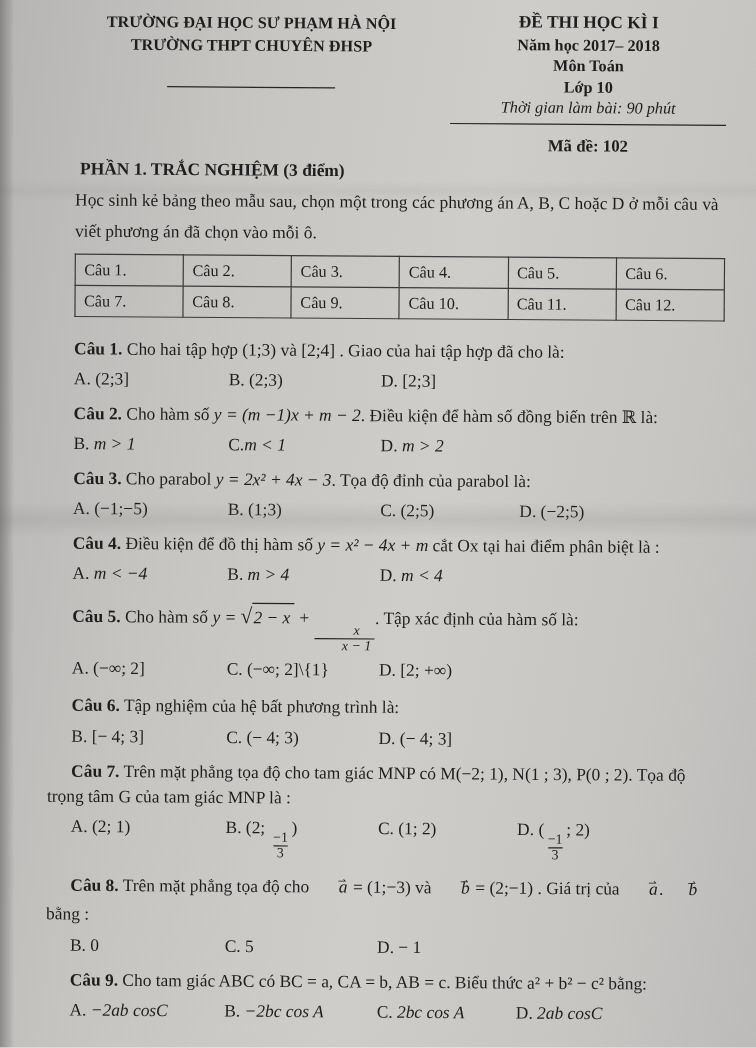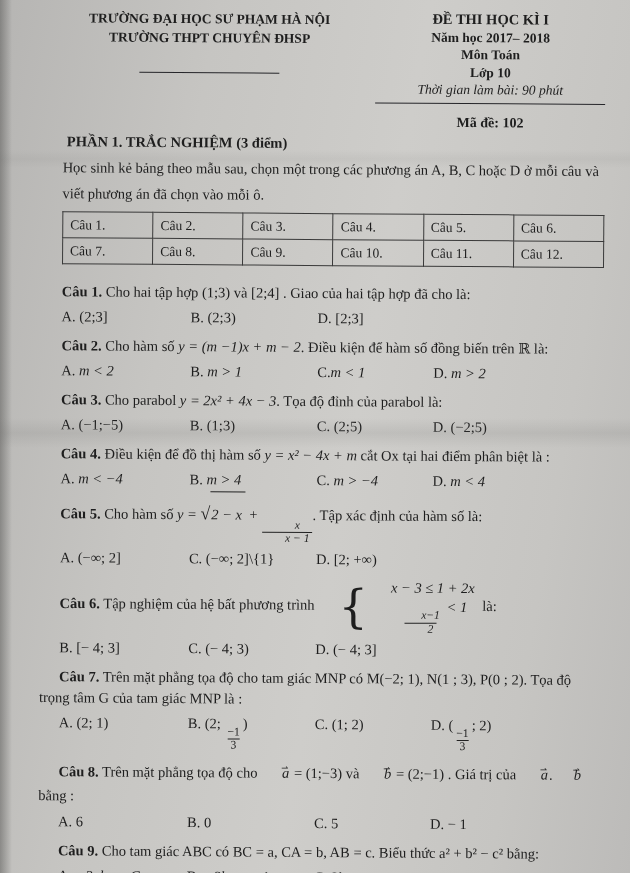--- a/index.html
+++ b/index.html
@@ -47,21 +47,21 @@
   .opt{white-space:nowrap;}
 
   .frac{display:inline-flex;flex-direction:column;align-items:center;
     vertical-align:-0.6em;line-height:1.05;}
   .frac .num{font-size:.8em;padding:0 3px;}
   .frac .den{font-size:.8em;border-top:1.2px solid #222;padding:0 3px;}
   .fr-sm{vertical-align:-0.5em;}
 
   .sqrt{white-space:nowrap;}
   .sqrt::before{content:"√";font-size:1.22em;}
-  .sqb{border-top:1.4px solid #222;padding:14px 3px 0 1px;}
+  .sqb{border-top:1.4px solid #222;padding:4px 3px 0 1px;}
 
   .system{display:inline-flex;align-items:center;vertical-align:middle;margin:0 4px;}
   .system::before{content:"{";font-size:46px;font-weight:400;line-height:.85;
     margin-right:3px;font-family:"DejaVu Serif",serif;}
   .sys-lines{display:inline-flex;flex-direction:column;align-items:center;
     gap:1px;font-size:14.5px;line-height:1.25;}
 
   .vec{font-style:italic;position:relative;display:inline-block;padding:0 1px;}
   .vec::after{content:"⇀";position:absolute;left:.02em;top:-.66em;
     font-size:.58em;font-style:normal;font-family:"DejaVu Sans",sans-serif;}
@@ -121,21 +121,20 @@
     <div class="opts">
       <span class="opt"><span>A.</span> <span>(2;3]</span></span>
       <span class="opt"><span>B.</span> <span>(2;3)</span></span>
       <span class="opt"><span>D.</span> <span>[2;3]</span></span>
     </div>
   </div>
 
   <div class="q">
     <p class="stem"><b class="qlabel">Câu 2.</b> <span>Cho hàm số </span><span class="m">y = (m −1)x + m − 2</span><span>. Điều kiện để hàm số đồng biến trên ℝ là:</span></p>
     <div class="opts">
-      <span class="opt"><span>A.</span> <span class="m">m &lt; 2</span></span>
       <span class="opt"><span>B.</span> <span class="m">m &gt; 1</span></span>
       <span class="opt"><span>C.</span><span class="m">m &lt; 1</span></span>
       <span class="opt"><span>D.</span> <span class="m">m &gt; 2</span></span>
     </div>
   </div>
 
   <div class="q">
     <p class="stem"><b class="qlabel">Câu 3.</b> <span>Cho parabol </span><span class="m">y = 2x² + 4x − 3</span><span>. Tọa độ đỉnh của parabol là:</span></p>
     <div class="opts">
       <span class="opt"><span>A.</span> <span>(−1;−5)</span></span>
@@ -143,47 +142,38 @@
       <span class="opt"><span>C.</span> <span>(2;5)</span></span>
       <span class="opt"><span>D.</span> <span>(−2;5)</span></span>
     </div>
   </div>
 
   <div class="q">
     <p class="stem"><b class="qlabel">Câu 4.</b> <span>Điều kiện để đồ thị hàm số </span><span class="m">y = x² − 4x + m</span><span> cắt Ox tại hai điểm phân biệt là :</span></p>
     <div class="opts">
       <span class="opt"><span>A.</span> <span class="m">m &lt; −4</span></span>
       <span class="opt"><span>B.</span> <span class="m">m &gt; 4</span></span>
-      <span class="opt"><span>C.</span> <span class="m">m &gt; −4</span></span>
       <span class="opt"><span>D.</span> <span class="m">m &lt; 4</span></span>
     </div>
   </div>
 
   <div class="q">
     <p class="stem" style="line-height:30px;"><b class="qlabel">Câu 5.</b> <span>Cho hàm số </span><span class="m">y =</span> <span class="sqrt"><span class="sqb m">2 − x</span></span> <span class="m">+</span> <span class="frac">
           <span class="num m">x</span>
           <span class="den m">x − 1</span>
         </span><span>. Tập xác định của hàm số là:</span></p>
     <div class="opts">
       <span class="opt"><span>A.</span> <span>(−∞; 2]</span></span>
       <span class="opt"><span>C.</span> <span>(−∞; 2]\{1}</span></span>
       <span class="opt"><span>D.</span> <span>[2; +∞)</span></span>
     </div>
   </div>
 
   <div class="q">
-    <p class="stem" style="line-height:24px;"><b class="qlabel">Câu 6.</b> <span>Tập nghiệm của hệ bất phương trình</span><span class="system">
-          <span class="sys-lines">
-            <span class="m">x − 3 ≤ 1 + 2x</span>
-            <span><span class="frac fr-sm">
-                <span class="num m">x−1</span>
-                <span class="den m">2</span>
-              </span> <span class="m">&lt; 1</span></span>
-          </span>
-        </span> <span>là:</span></p>
+    <p class="stem" style="line-height:24px;"><b class="qlabel">Câu 6.</b> <span>Tập nghiệm của hệ bất phương trình</span> <span>là:</span></p>
     <div class="opts">
       <span class="opt"><span>B.</span> <span>[− 4; 3]</span></span>
       <span class="opt"><span>C.</span> <span>(− 4; 3)</span></span>
       <span class="opt"><span>D.</span> <span>(− 4; 3]</span></span>
     </div>
   </div>
 
   <div class="q">
     <p class="stem"><b class="qlabel">Câu 7.</b> <span>Trên mặt phẳng tọa độ cho tam giác MNP có M(−2; 1), N(1 ; 3), P(0 ; 2). Tọa độ trọng tâm G của tam giác MNP là :</span></p>
     <div class="opts">
@@ -196,21 +186,20 @@
       <span class="opt"><span>D.</span> <span><span>(</span><span class="frac fr-sm">
               <span class="num">−1</span>
               <span class="den">3</span>
             </span><span>; 2)</span></span></span>
     </div>
   </div>
 
   <div class="q">
     <p class="stem" style="line-height:24px;"><b class="qlabel">Câu 8.</b> <span>Trên mặt phẳng tọa độ cho </span><span class="vec">a</span><span> = (1;−3) và </span><span class="vec">b</span><span> = (2;−1) .  Giá trị của </span><span class="vec">a</span><span>.</span><span class="vec">b</span><span> bằng :</span></p>
     <div class="opts">
-      <span class="opt"><span>A.</span> <span>6</span></span>
       <span class="opt"><span>B.</span> <span>0</span></span>
       <span class="opt"><span>C.</span> <span>5</span></span>
       <span class="opt"><span>D.</span> <span>− 1</span></span>
     </div>
   </div>
 
   <div class="q">
     <p class="stem"><b class="qlabel">Câu 9.</b> <span>Cho tam giác ABC có BC = a, CA = b, AB = c. Biểu thức a² + b² − c² bằng:</span></p>
     <div class="opts">
       <span class="opt"><span>A.</span> <span class="m">−2ab cosC</span></span>

